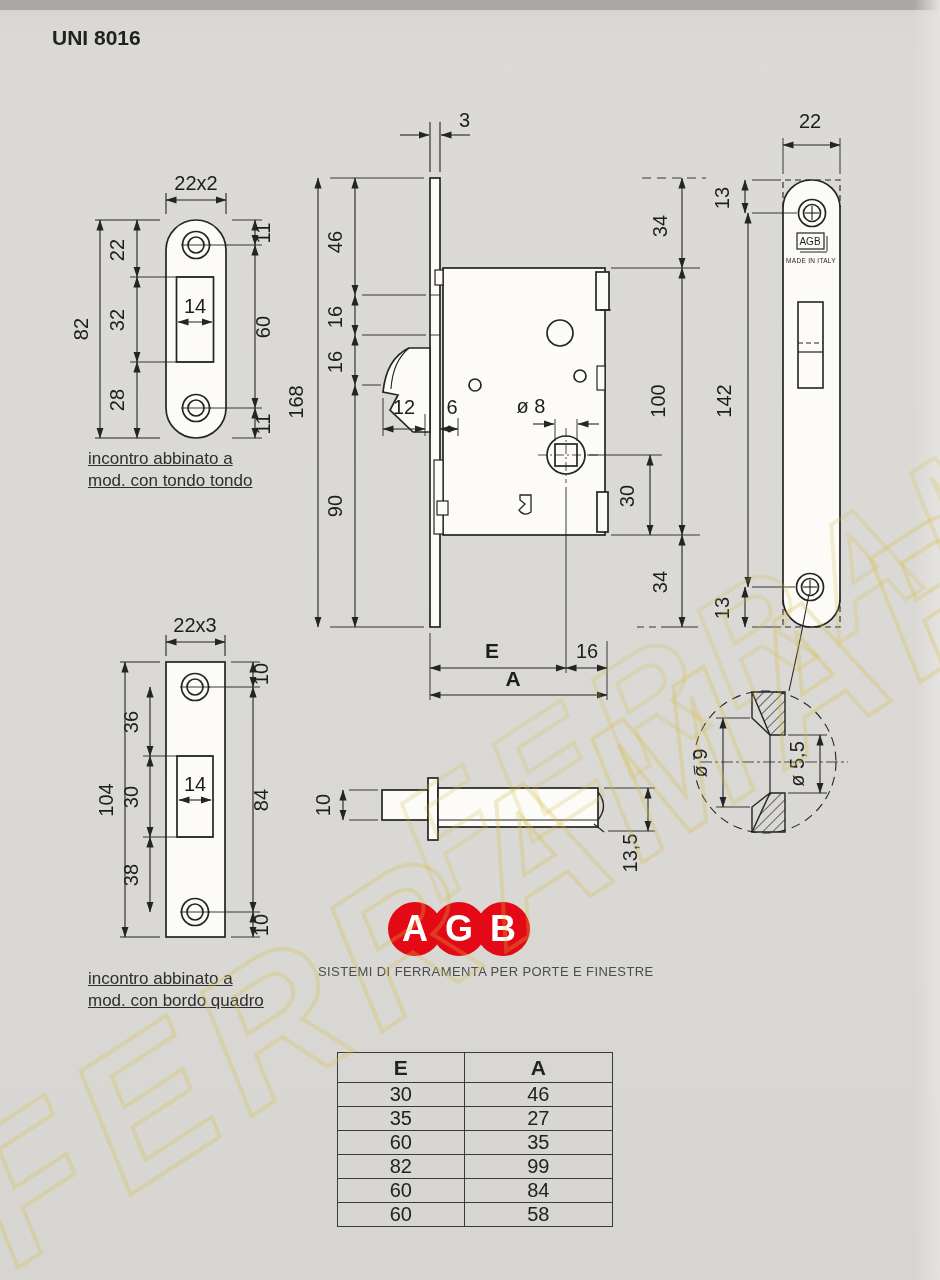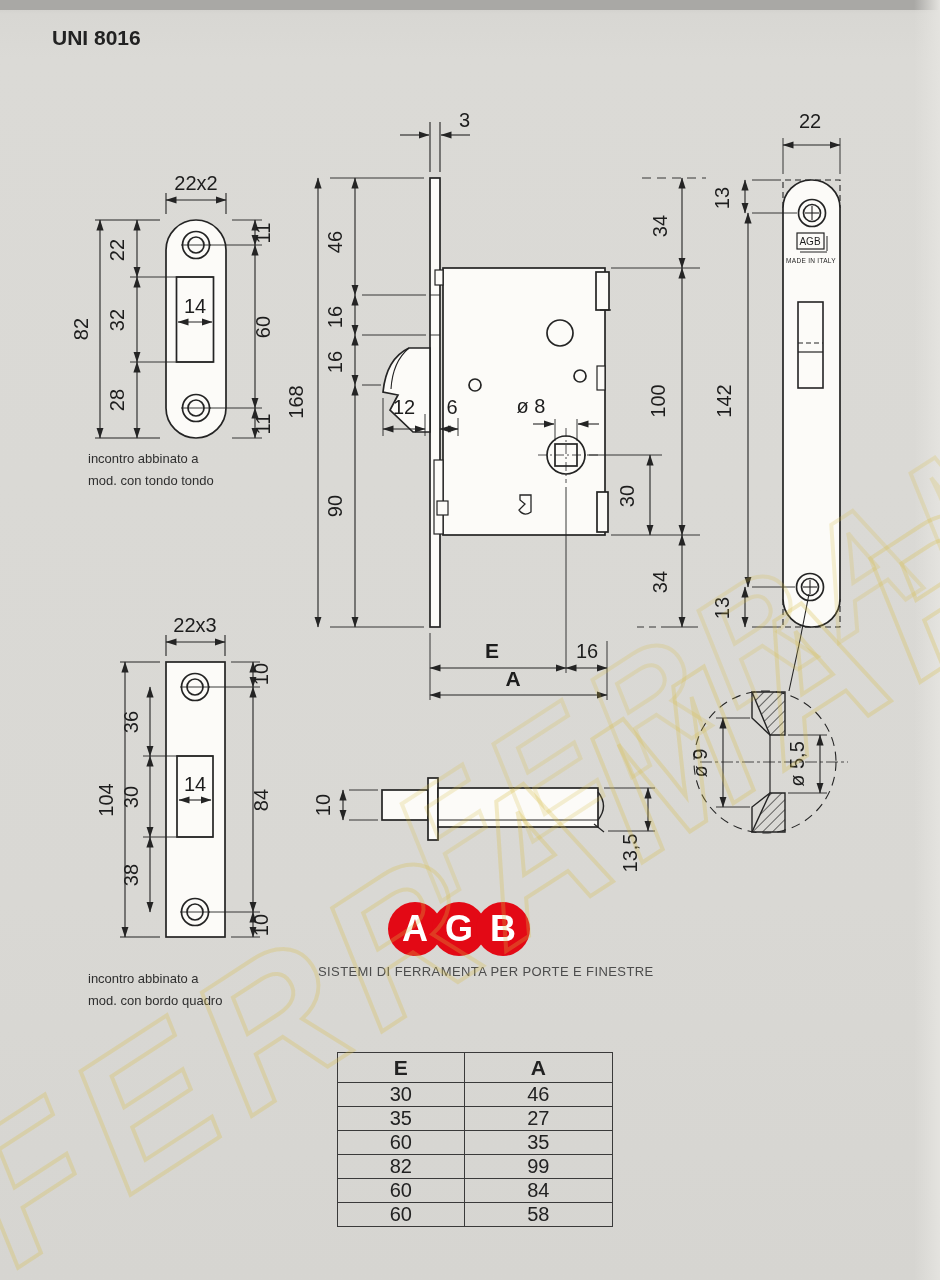--- a/index.html
+++ b/index.html
@@ -6,21 +6,21 @@
   #page{position:relative;width:940px;height:1280px;overflow:hidden;
         background:linear-gradient(180deg,#c9c8c4 0px,#d8d7d3 14px,#dbdad6 60px,#d9d8d4 900px,#d6d5d1 1280px);
         font-family:"Liberation Sans",sans-serif;color:#1f1f1f;}
   #edge-top{position:absolute;left:0;top:0;width:100%;height:10px;background:#a9a8a5;}
   #edge-right{position:absolute;right:0;top:0;width:26px;height:100%;background:linear-gradient(90deg,rgba(0,0,0,0),#e4e3df);}
   .wm{position:absolute;font-weight:bold;font-style:italic;letter-spacing:18px;color:transparent;
       -webkit-text-stroke:4px #d8be46;opacity:.28;pointer-events:none;white-space:nowrap;z-index:3;}
   #wm1{font-size:190px;left:-120px;top:770px;transform:rotate(-33deg);}
   #wm2{font-size:150px;left:330px;top:500px;transform:rotate(-33deg);opacity:.22;}
   #title{position:absolute;left:52px;top:26px;font-size:21px;font-weight:bold;color:#222;}
-  .cap{position:absolute;font-size:13px;line-height:22px;color:#2e2e2e;}
+  .cap{position:absolute;font-size:17px;line-height:22px;color:#2e2e2e;text-decoration:underline;}
   #cap-tondo{left:88px;top:448px;}
   #cap-quadro{left:88px;top:968px;}
   svg{position:absolute;left:0;top:0;z-index:2;}
   svg text{font-family:"Liberation Sans",sans-serif;font-size:20px;fill:#1d1d1d;}
   text.small{font-size:10px;}
   text.tiny{font-size:6.5px;letter-spacing:.3px;}
   text.big{font-size:21px;font-weight:bold;}
   #logo{position:absolute;left:388px;top:902px;display:flex;z-index:2;}
   #logo .c{width:54px;height:54px;border-radius:50%;background:#e30915;color:#fff;
            font-size:36px;font-weight:bold;display:flex;align-items:center;justify-content:center;margin-left:-10px;}

